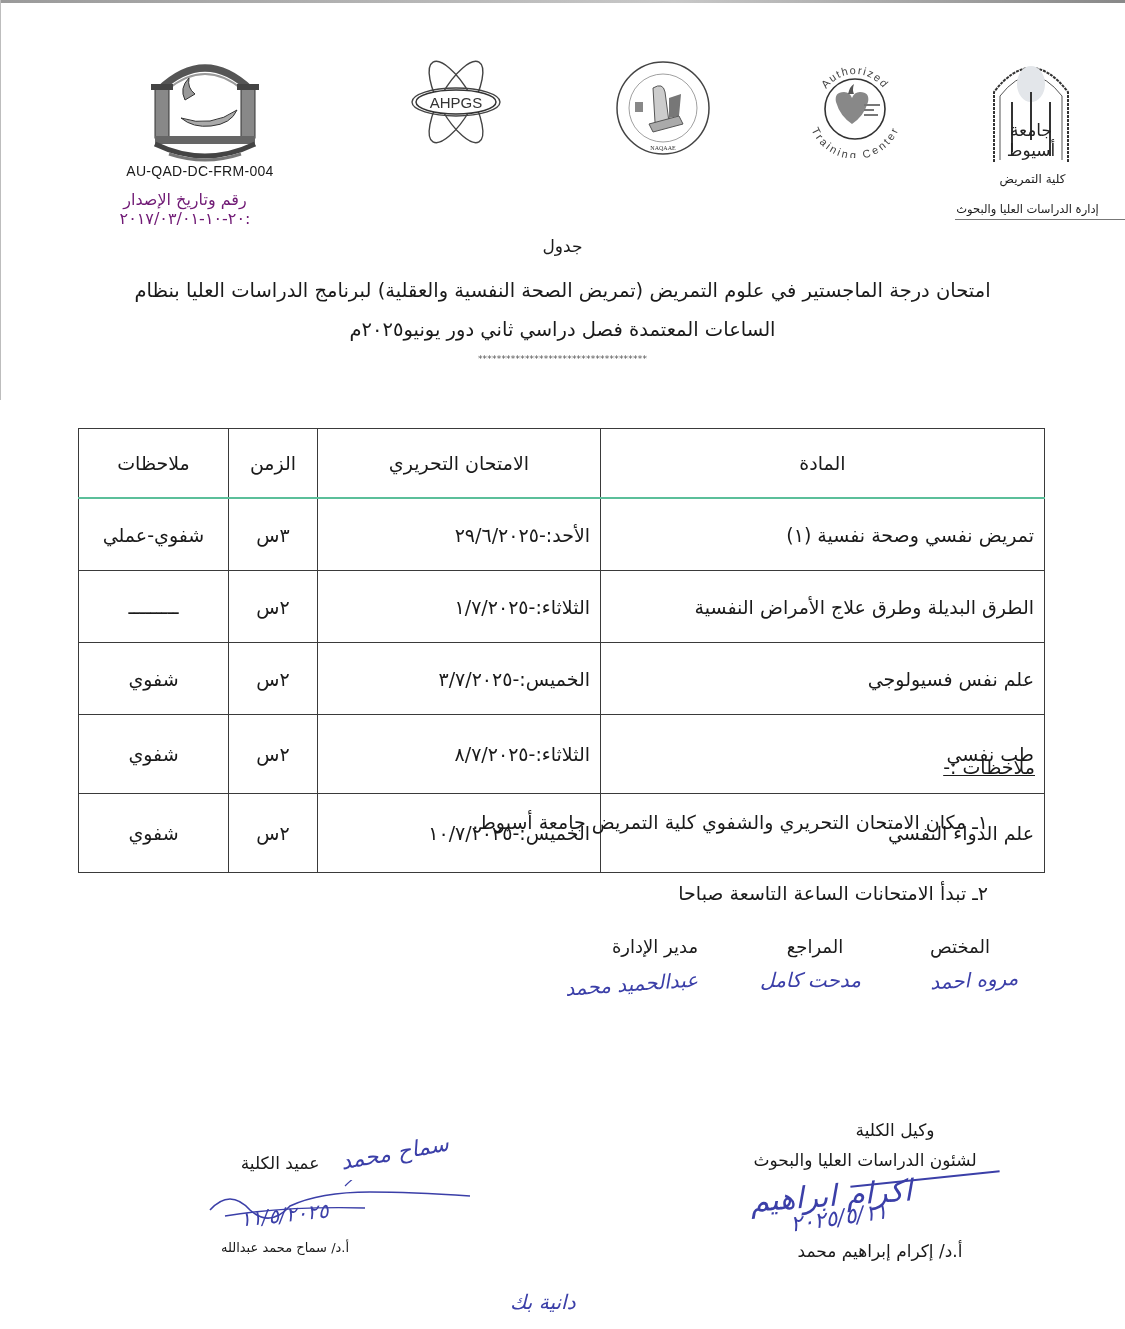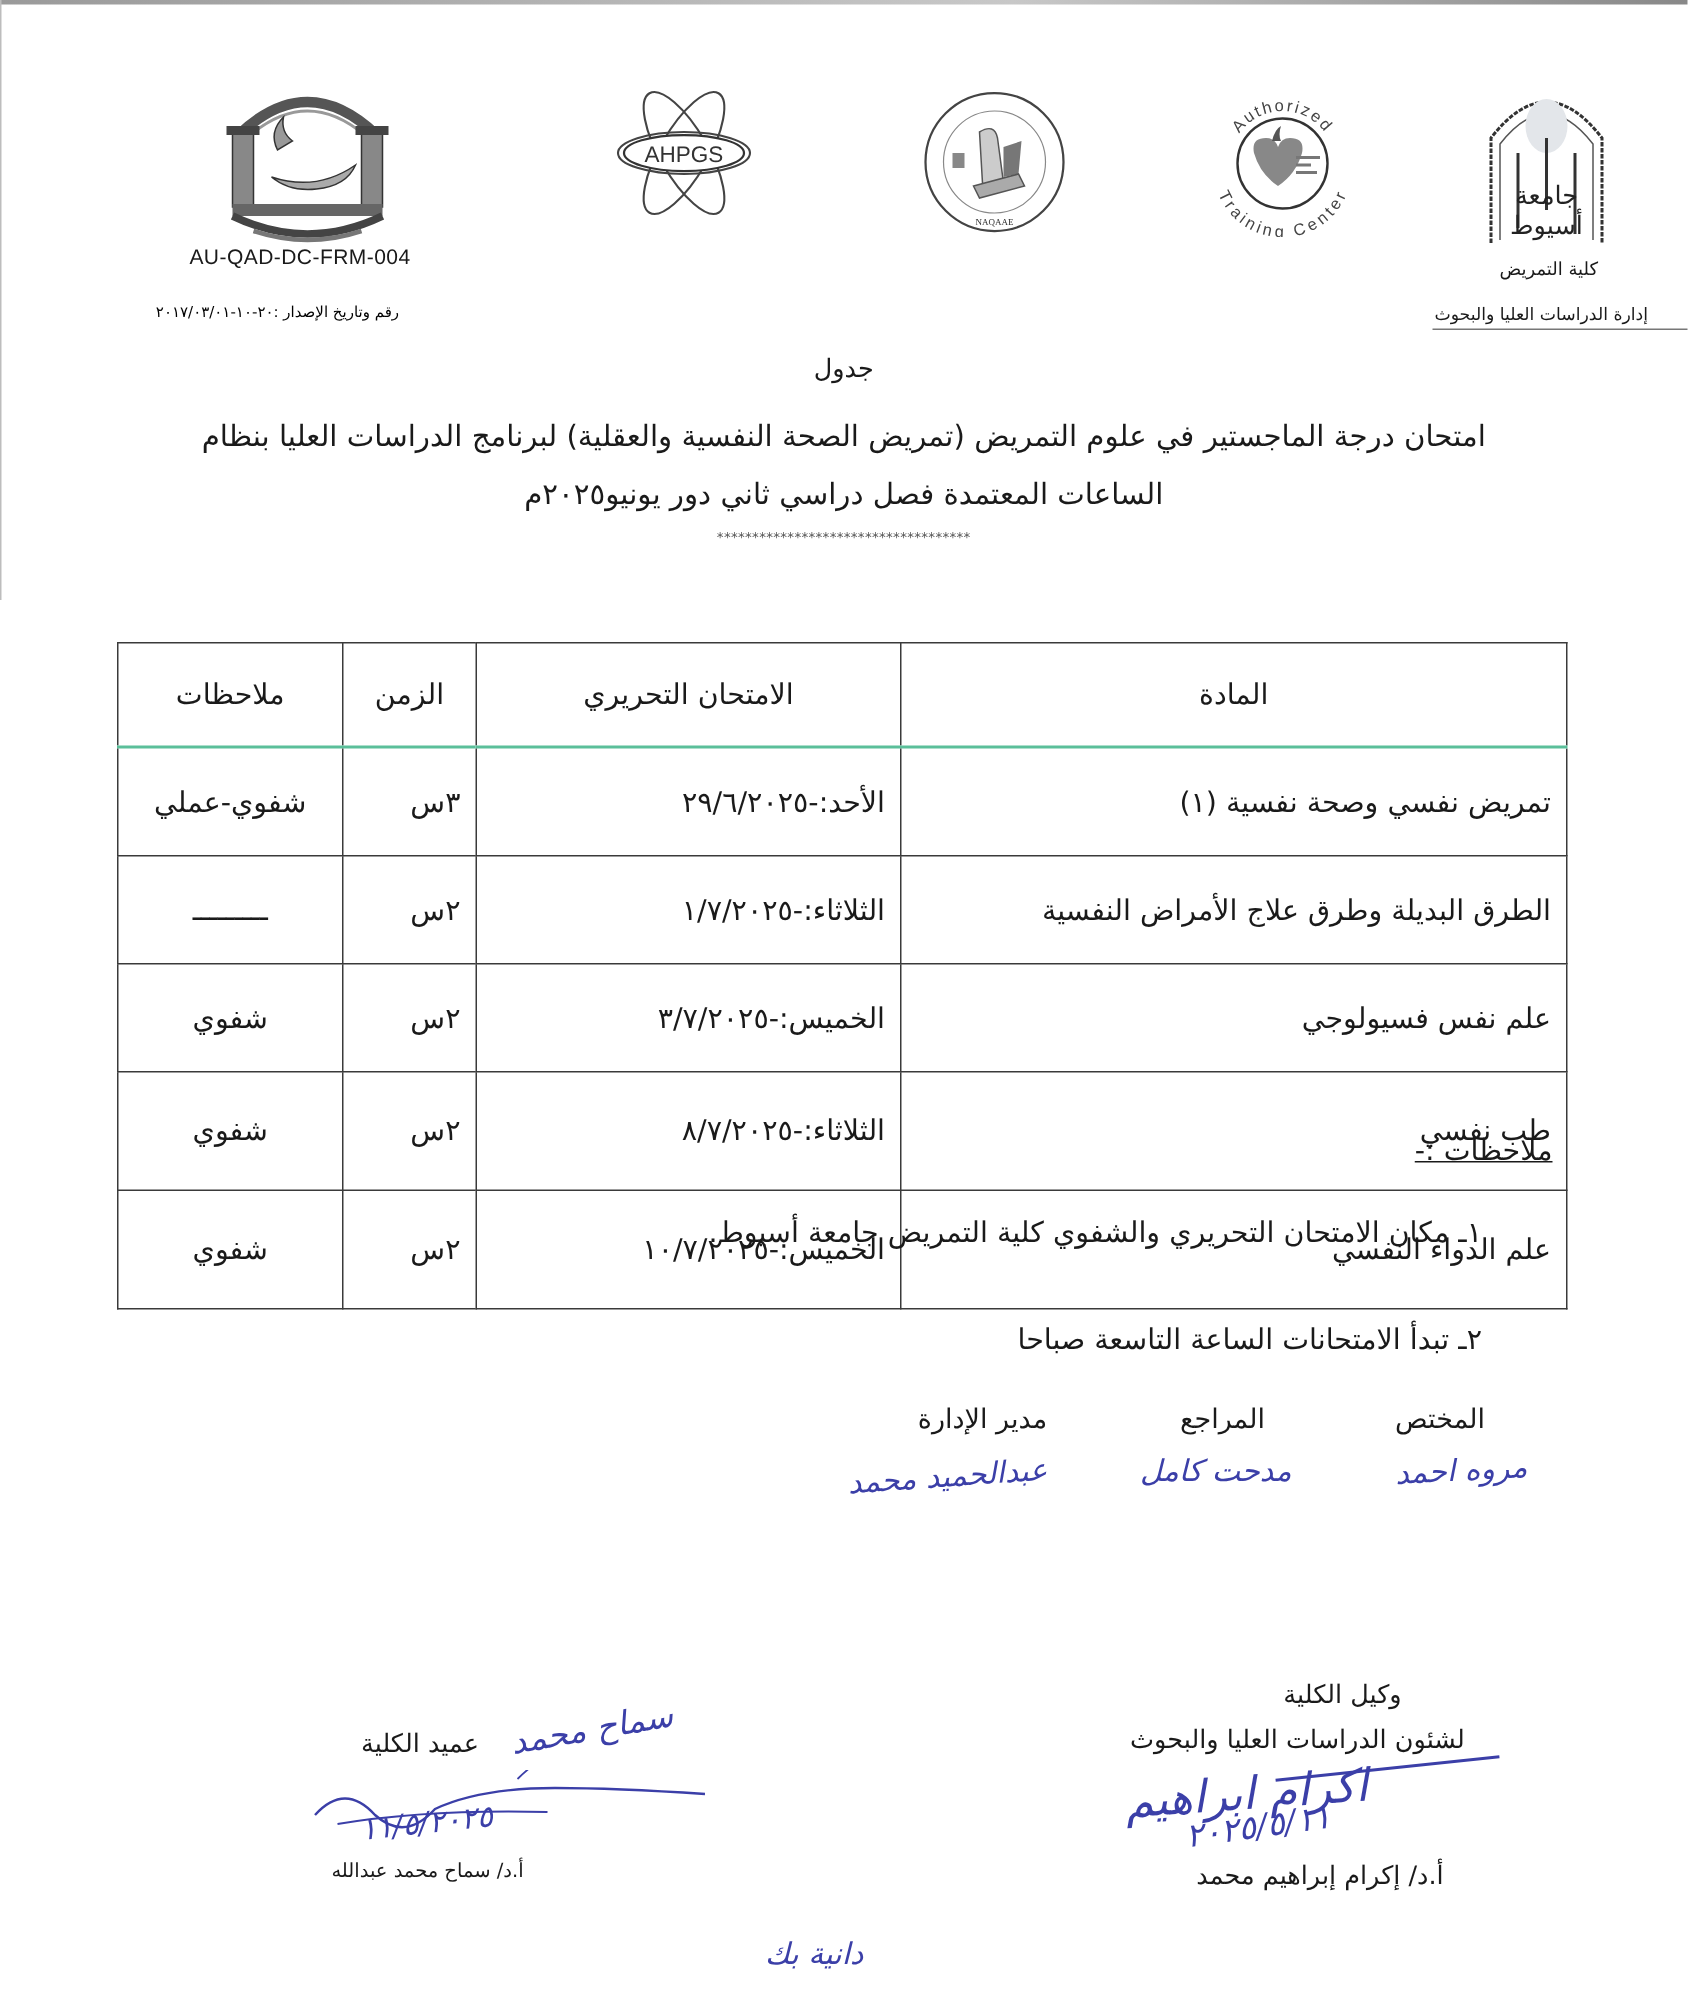--- a/index.html
+++ b/index.html
@@ -7,21 +7,21 @@
     width: 1125px; height: 1329px; position: relative; overflow: hidden;
     font-family: "DejaVu Sans", "Liberation Sans", sans-serif; color: #1a1a1a;
   }
   .abs { position: absolute; }
   .topline { left: 0; top: 0; width: 1125px; height: 3px; background: linear-gradient(90deg,#9a9a9a,#c8c8c8 60%,#888); }
   .leftline { left: 0; top: 0; width: 1px; height: 400px; background: #bdbdbd; }
 
   
   .logo-faculty { left: 145px; top: 50px; width: 120px; height: 112px; }
   .code-text { left: 100px; top: 163px; width: 200px; text-align: center; font-size: 14px; font-family: "Liberation Sans", sans-serif; letter-spacing: 0.3px; }
-  .issue-text { left: 65px; top: 203px; width: 240px; text-align: center; font-size: 10px; direction: rtl; color: #000000; }
+  .issue-text { left: 65px; top: 190px; width: 240px; text-align: center; font-size: 16px; direction: rtl; color: #701a75; }
   .logo-ahpgs { left: 408px; top: 52px; width: 96px; height: 106px; }
   .logo-naqaae { left: 613px; top: 58px; width: 100px; height: 100px; }
   .logo-aha { left: 806px; top: 60px; width: 98px; height: 98px; }
   .logo-uni { left: 990px; top: 52px; width: 82px; height: 112px; }
   .fac-name { left: 960px; top: 172px; width: 145px; text-align: center; font-size: 12px; direction: rtl; }
   .dept-name { left: 945px; top: 202px; width: 165px; text-align: center; font-size: 11.5px; direction: rtl; }
   .dept-line { left: 955px; top: 219px; width: 170px; height: 1px; background: #777; }
 
   
   .title-main { left: 0; top: 236px; width: 1125px; text-align: center; font-size: 17px; direction: rtl; }
@@ -36,21 +36,21 @@
   }
   table.sched td, table.sched th {
     border: 1.5px solid #3a3a3a; font-weight: normal; padding: 12px 10px;
   }
   table.sched th { height: 44px; text-align: center; }
   table.sched tr.hdr th { border-bottom: 2px solid #5bbf9a; }
   table.sched td { height: 47px; }
   table.sched tr.tall td { height: 54px; }
   td.c-subj { width: 423px; text-align: right; }
   td.c-date { width: 262px; text-align: right; }
-  td.c-time { width: 68px; }
+  td.c-time { width: 68px; text-align: center; }
   td.c-note { text-align: center; }
 
   
   .notes-title { left: 900px; top: 756px; width: 135px; text-align: right; font-size: 19px; direction: rtl; text-decoration: underline; }
   .note-1 { left: 360px; top: 811px; width: 628px; text-align: right; font-size: 19px; direction: rtl; white-space: nowrap; }
   .note-2 { left: 360px; top: 882px; width: 628px; text-align: right; font-size: 19px; direction: rtl; white-space: nowrap; }
 
   
   .sig-label { font-size: 18px; direction: rtl; text-align: center; white-space: nowrap; }
   .ink { color: #3b3fa8; font-family: "DejaVu Serif", serif; font-style: italic; direction: rtl; white-space: nowrap; }

